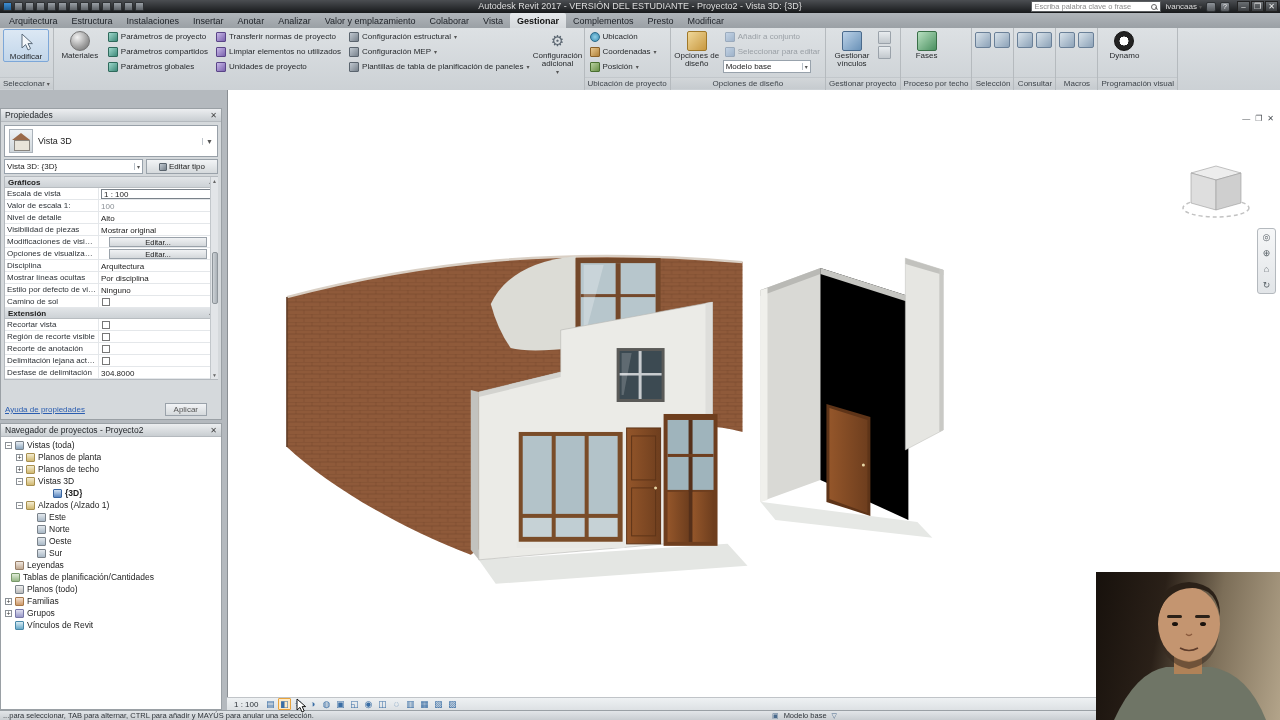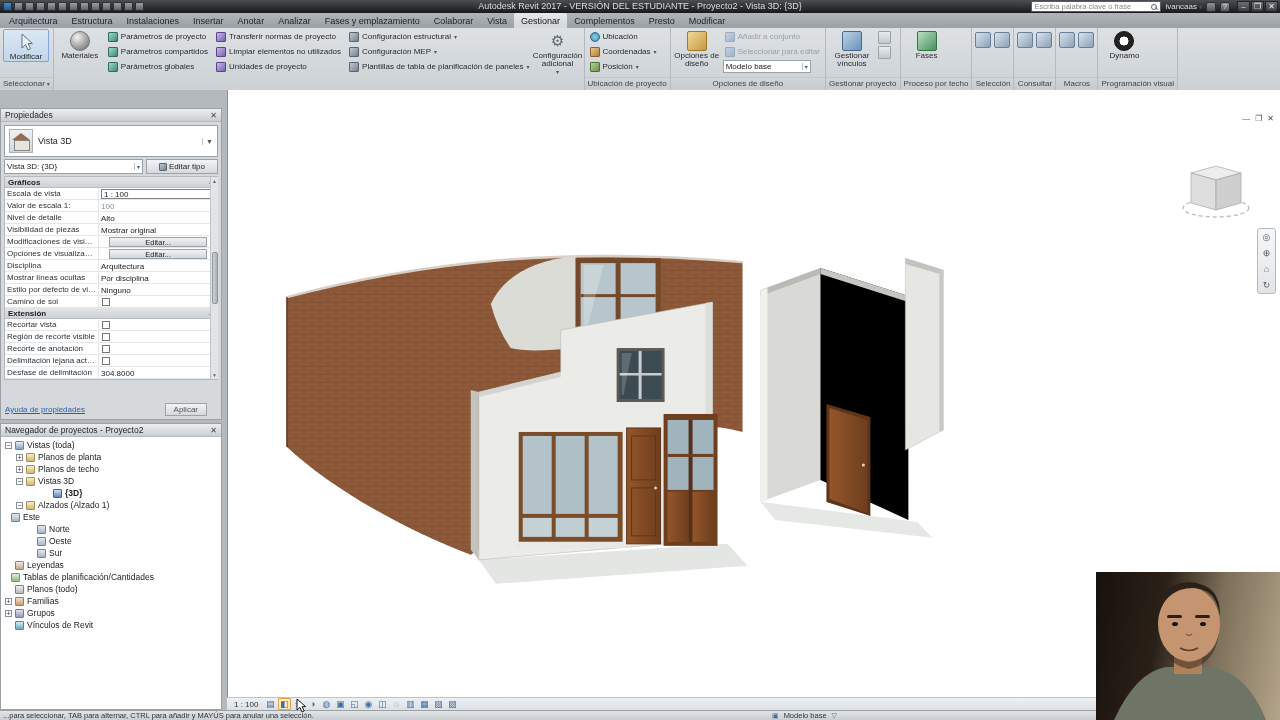--- a/index.html
+++ b/index.html
@@ -19,21 +19,21 @@
 .mag::before{content:"";position:absolute;left:1px;top:1px;width:4px;height:4px;border:1px solid #666;border-radius:50%}
 .mag::after{content:"";position:absolute;left:5px;top:5px;width:3px;height:1px;background:#666;transform:rotate(45deg)}
 .tb-user{font-size:8px;color:#ddd;display:flex;align-items:center;gap:2px}
 .tb-ic{width:10px;height:10px;background:linear-gradient(#8d9298,#55595d);border:1px solid #2e3134;border-radius:2px;font-size:7px;display:flex;align-items:center;justify-content:center;color:#eee}
 .winbtns{display:flex;gap:1px;margin-left:3px}
 .winbtns span{width:13px;height:11px;font-size:8px;line-height:10px;text-align:center;background:linear-gradient(#6b6f73,#3a3d40);border:1px solid #222;color:#eee}
 
 
 .rtabs{position:absolute;top:13px;left:0;width:100%;height:15px;background:linear-gradient(#b0b5ba,#9aa0a5);display:flex;align-items:stretch;padding-left:2px;z-index:29}
 .rtab{font-size:9px;color:#1d2averted;color:#20242a;padding:0 7px;display:flex;align-items:center;white-space:nowrap;cursor:pointer}
-.rtab.active{background:linear-gradient(#e6e9ec,#d4d8db);font-weight:normal;border-radius:2px 2px 0 0;color:#111}
+.rtab.active{background:linear-gradient(#e6e9ec,#d4d8db);font-weight:bold;border-radius:2px 2px 0 0;color:#111}
 
 
 .ribbon{position:absolute;top:28px;left:0;width:100%;height:62px;background:linear-gradient(#dde1e4,#ccd1d5);display:flex;z-index:28;overflow:hidden}
 .rpanel{display:flex;flex-direction:column;border-right:1px solid #b5babe;flex:0 0 auto}
 .pbody{height:49px;display:flex;align-items:flex-start;padding:1px 3px;gap:3px}
 .plab{height:12px;font-size:8px;display:flex;justify-content:center;align-items:center;gap:2px;color:#3e444a;background:linear-gradient(#d2d6d9,#c6cbcf);border-top:1px solid #c2c7cb;white-space:nowrap;padding:0 3px}
 .dda{font-size:6px;color:#555}
 .bigbtn{width:46px;display:flex;flex-direction:column;align-items:center;cursor:pointer;padding-top:1px}
 .bigbtn .blab{font-size:8px;line-height:8px;text-align:center;color:#26292c;white-space:normal}
 .bicon{width:20px;height:20px;border-radius:2px;margin:1px auto 1px;display:flex;align-items:center;justify-content:center}
@@ -179,21 +179,21 @@
     </div>
   </div>
 
   <div class="rtabs">
       <span class="rtab">Arquitectura</span>
       <span class="rtab">Estructura</span>
       <span class="rtab">Instalaciones</span>
       <span class="rtab">Insertar</span>
       <span class="rtab">Anotar</span>
       <span class="rtab">Analizar</span>
-      <span class="rtab">Fases y emplazamiento</span>
+      <span class="rtab">Valor y emplazamiento</span>
       <span class="rtab">Colaborar</span>
       <span class="rtab">Vista</span>
       <span class="rtab active">Gestionar</span>
       <span class="rtab">Complementos</span>
       <span class="rtab">Presto</span>
       <span class="rtab">Modificar</span>
     </div>
 
   <div class="ribbon">
 
@@ -668,21 +668,21 @@
           <div class="titem sel" style="padding-left: 42px;">
             <span class="exp none"></span>
             <span class="tic t-view3d"></span>
             <span class="tlab">{3D}</span>
           </div>
           <div class="titem" style="padding-left: 15px;">
             <span class="exp">−</span>
             <span class="tic t-folder"></span>
             <span class="tlab">Alzados (Alzado 1)</span>
           </div>
-          <div class="titem" style="">
+          <div class="titem" style="padding-left: 26px;">
             <span class="exp none"></span>
             <span class="tic t-elevation"></span>
             <span class="tlab">Este</span>
           </div>
           <div class="titem" style="padding-left: 26px;">
             <span class="exp none"></span>
             <span class="tic t-elevation"></span>
             <span class="tlab">Norte</span>
           </div>
           <div class="titem" style="padding-left: 26px;">

